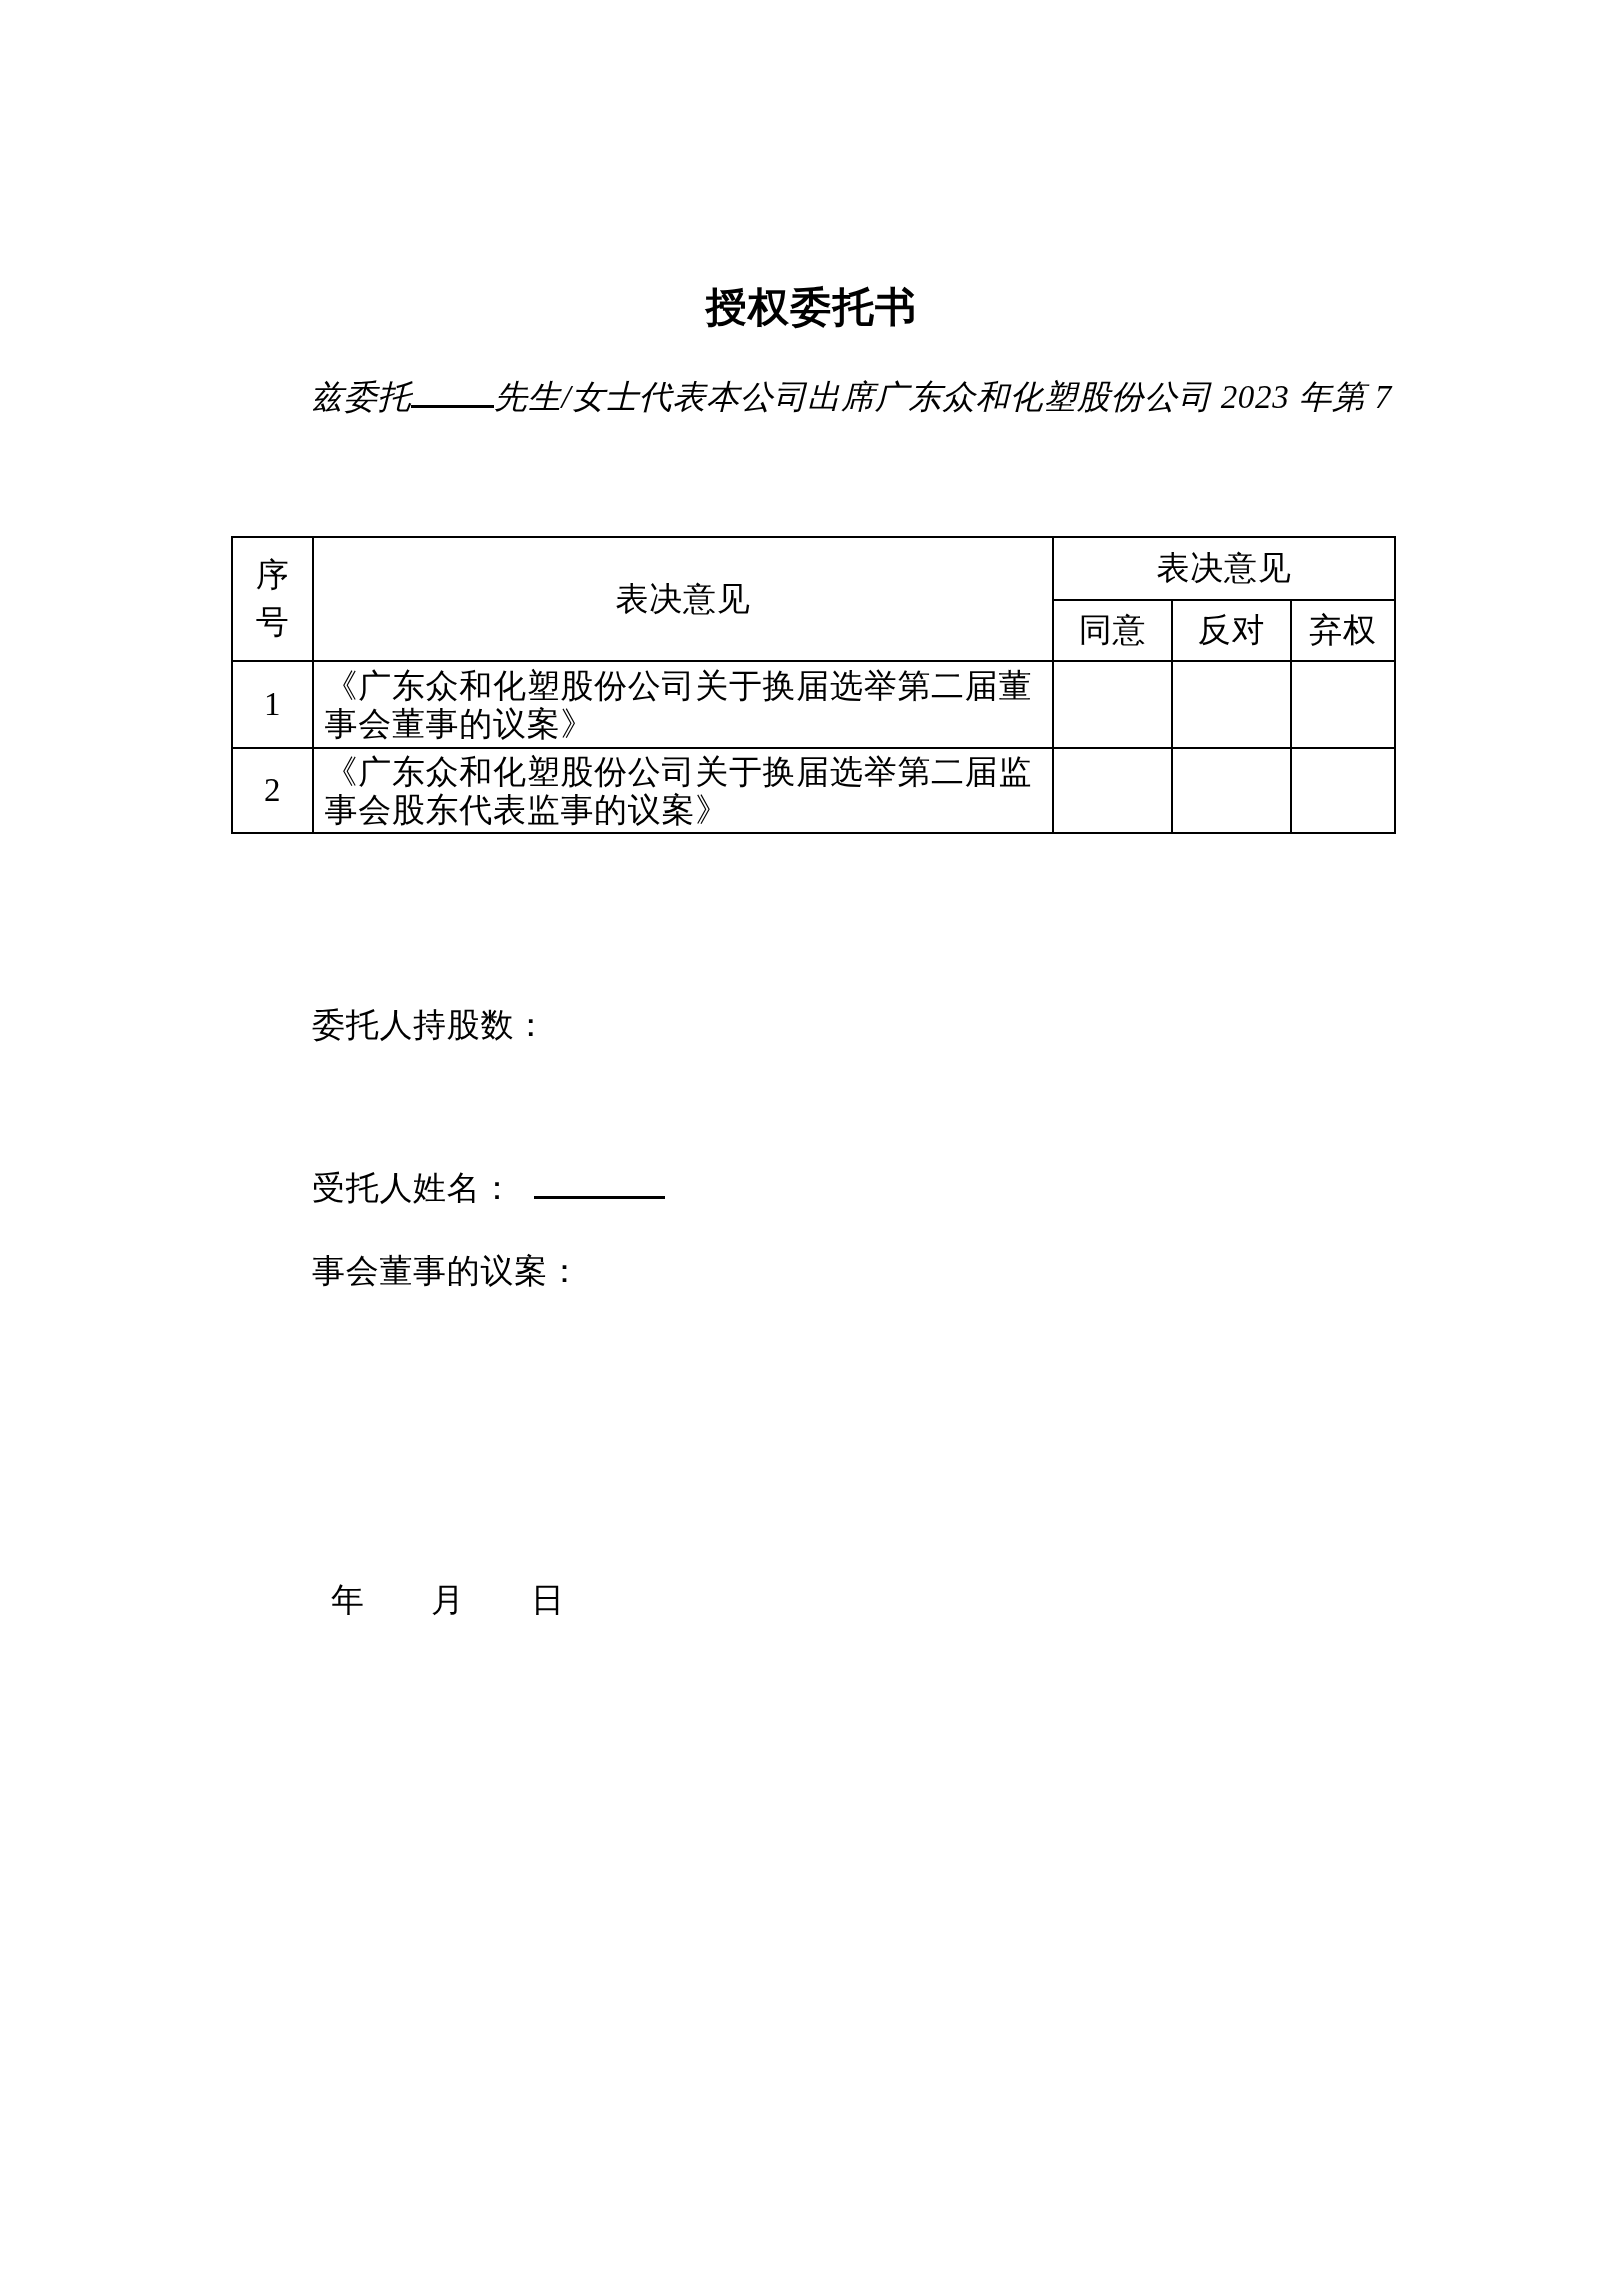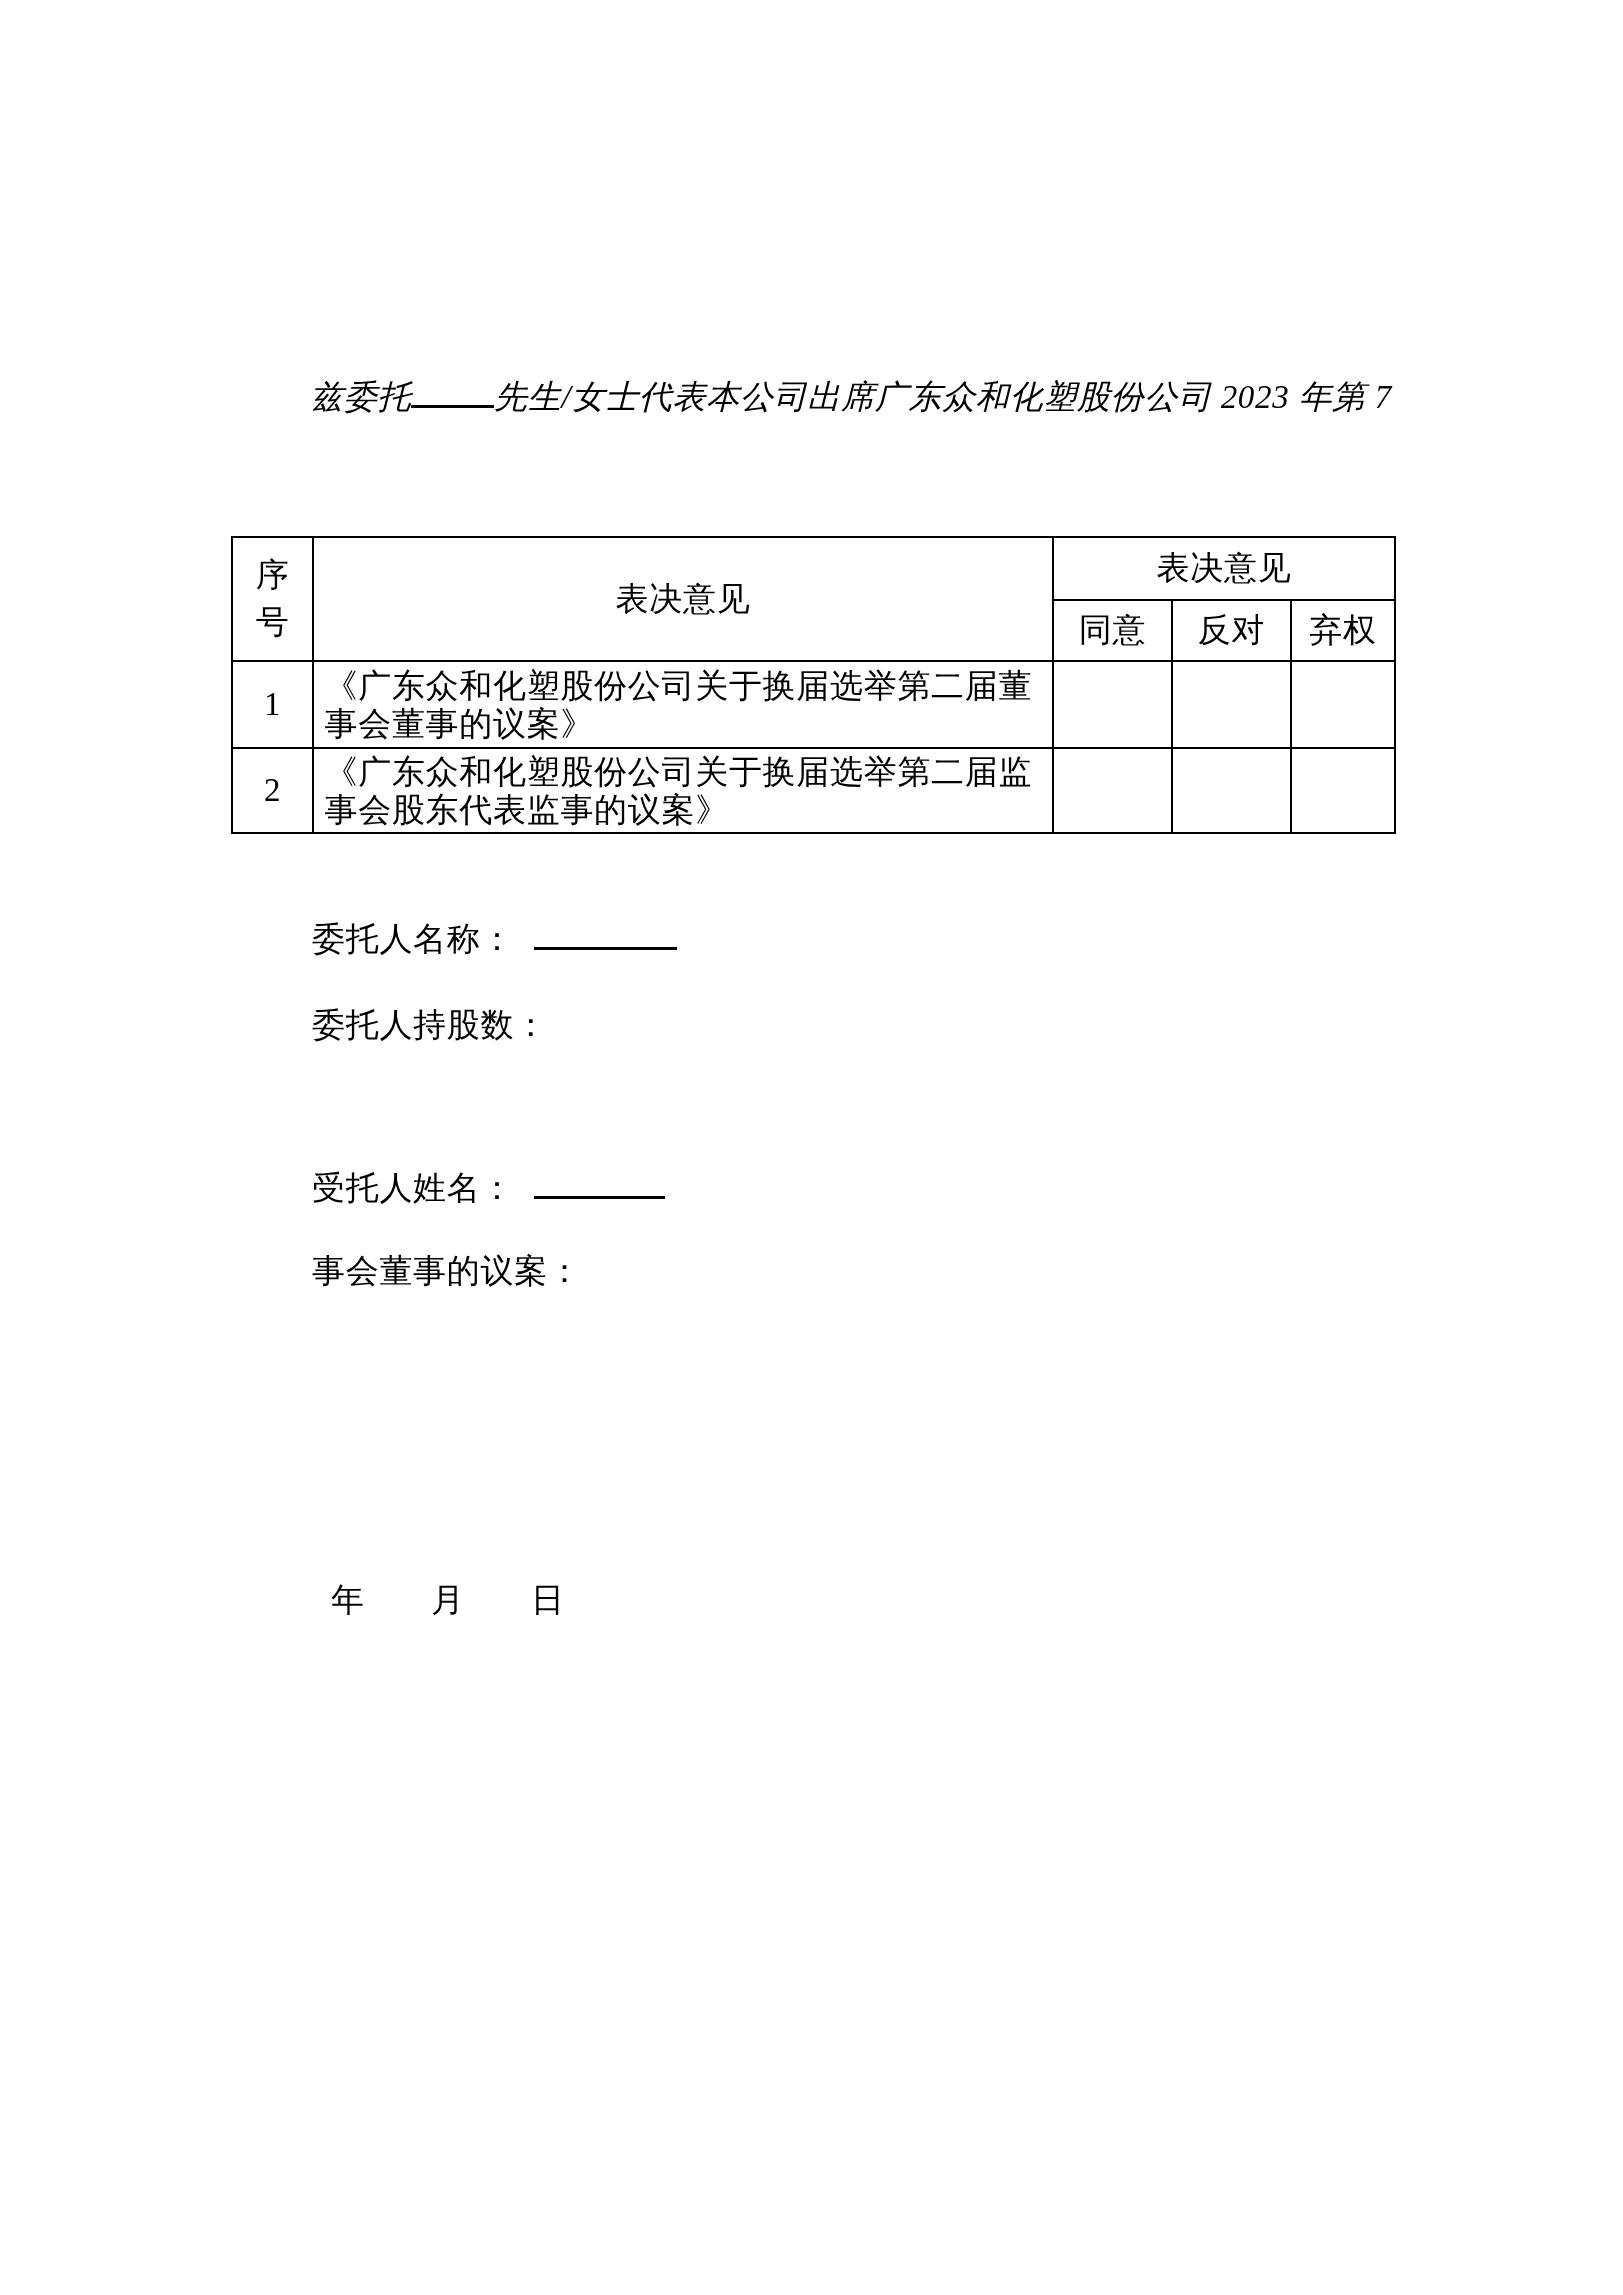--- a/index.html
+++ b/index.html
@@ -112,20 +112,21 @@
     line-height: 52px;
     white-space: nowrap;
   }
   .date-line .gap { display: inline-block; margin-left: 67px; }
 </style>
 </head>
 <body>
 
 <div class="page">
 
+  <h1 class="title">授权委托书</h1>
 
   <div class="intro-line line1"><span>兹委托</span><span class="blank intro-blank"></span><span>先生/女士代表本公司出席广东众和化塑股份公司 2023 年第 7</span></div>
 
 
   <table class="vote-table">
     <colgroup>
       <col style="width:81px">
       <col style="width:740px">
       <col style="width:119px">
       <col style="width:119px">
@@ -155,21 +156,20 @@
         <td class="serial">2</td>
         <td class="proposal multiline">《广东众和化塑股份公司关于换届选举第二届监
 事会股东代表监事的议案》</td>
         <td class="serial"></td>
         <td class="serial"></td>
         <td class="serial"></td>
       </tr>
     </tbody>
   </table>
 
-  <div class="field f-principal-name"><span>委托人名称：</span><span class="blank name-blank"></span></div>
 
   <div class="field f-principal-shares"><span>委托人持股数：</span></div>
 
   <div class="field f-trustee-name"><span>受托人姓名：</span><span class="blank trustee-blank"></span></div>
 
   <div class="field f-trustee-id"><span>事会董事的议案：</span></div>
 
   <div class="date-line"><span>年</span><span class="gap">月</span><span class="gap">日</span></div>
 
 </div>

